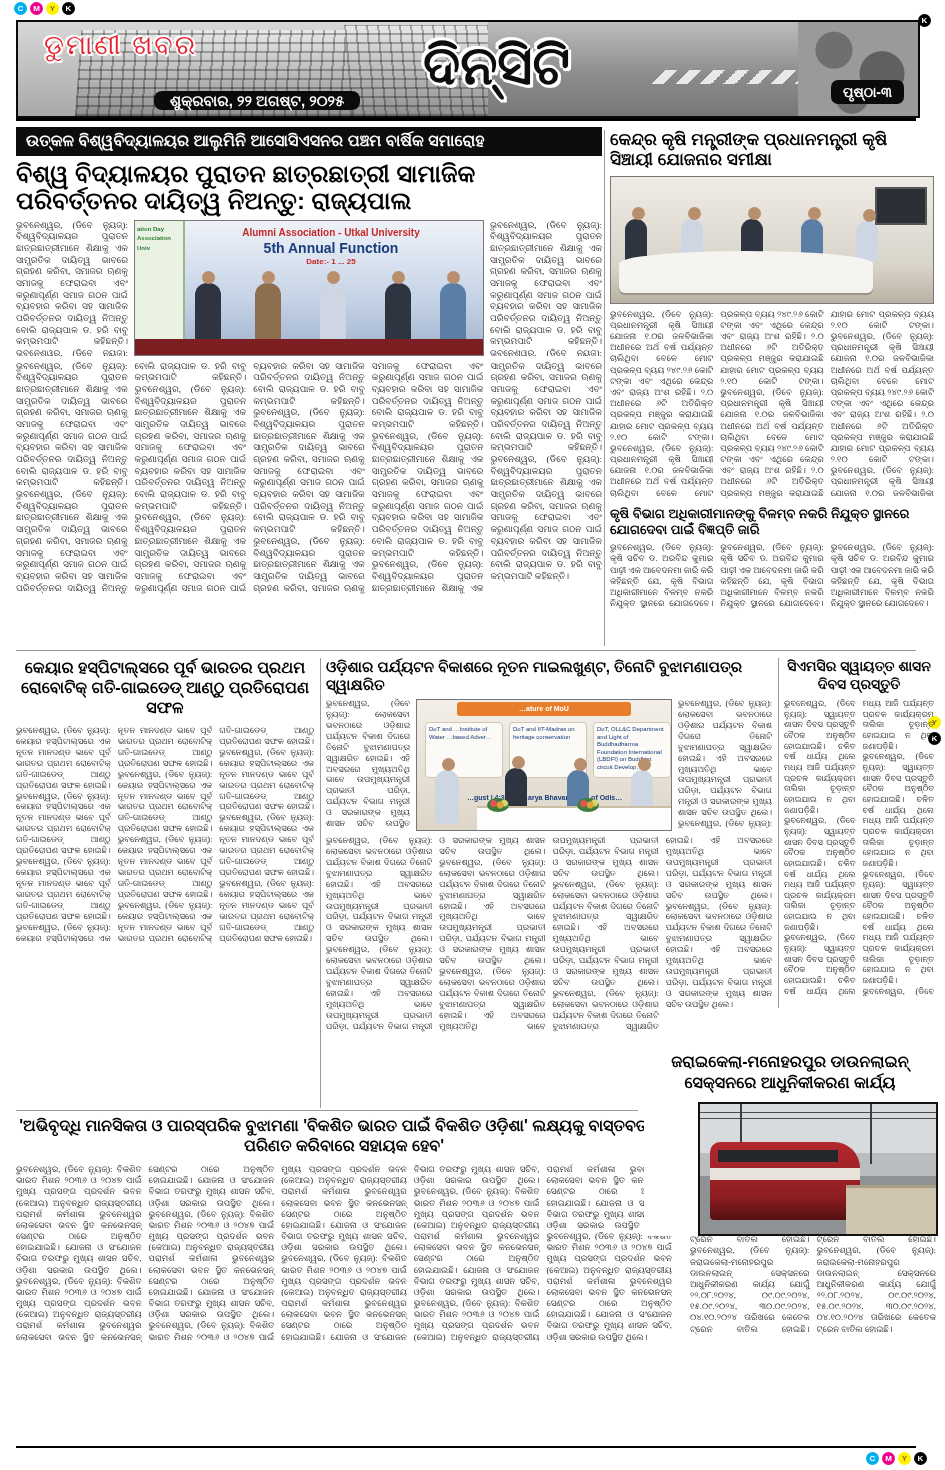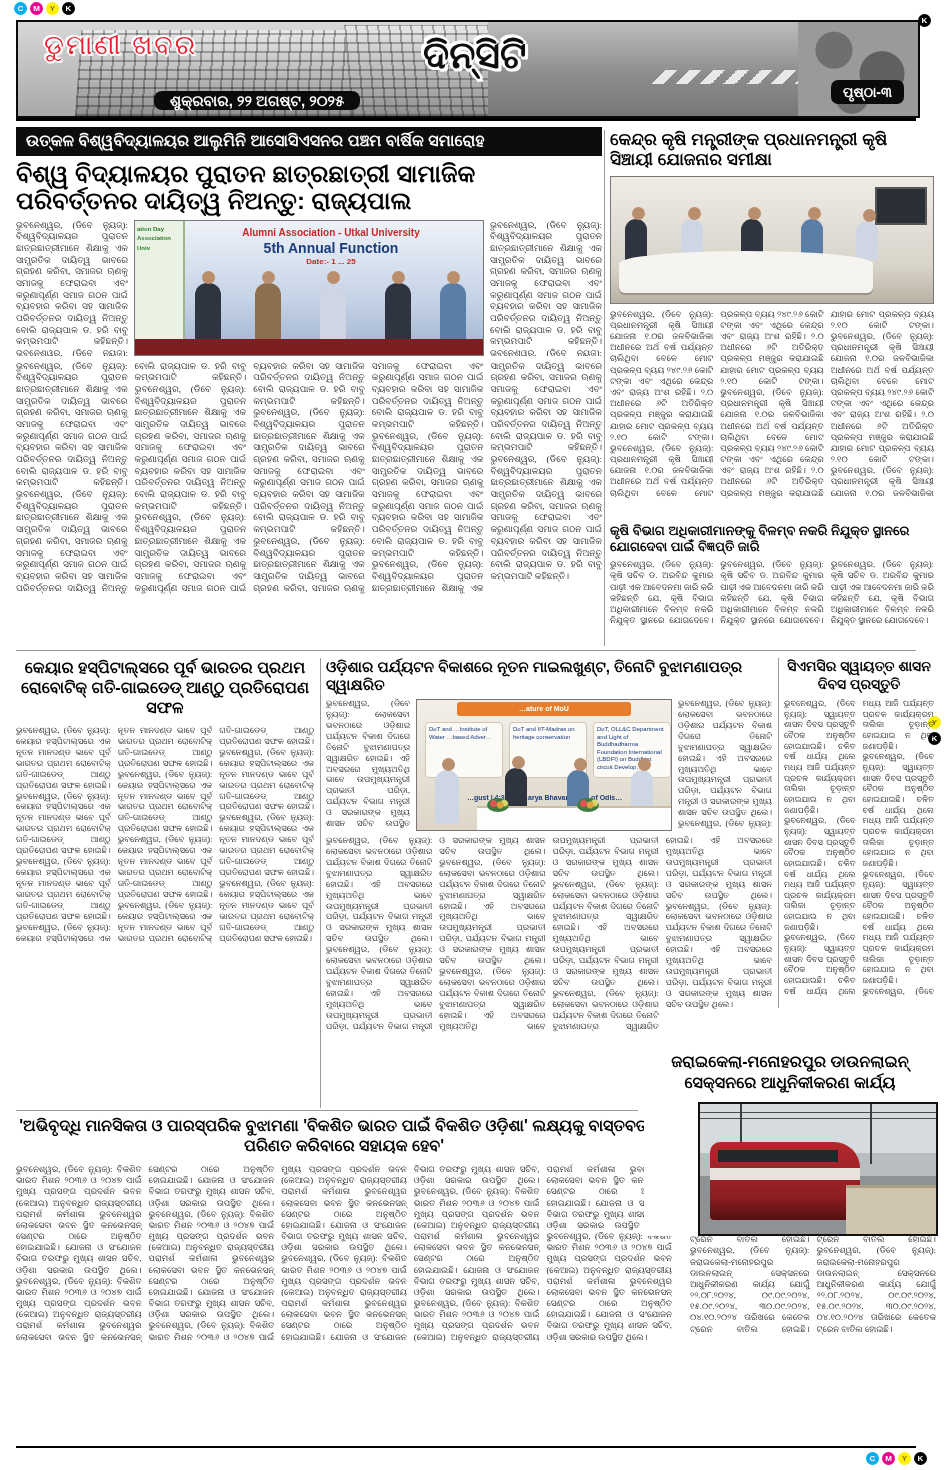--- a/index.html
+++ b/index.html
@@ -28,21 +28,21 @@
   .trees{position:absolute;right:0;top:0;width:120px;height:100%;
          background:radial-gradient(circle at 30% 30%,#6f6f6f 0 18px,transparent 19px),
                     radial-gradient(circle at 70% 55%,#606060 0 22px,transparent 23px),
                     radial-gradient(circle at 45% 80%,#6b6b6b 0 16px,transparent 17px),#9a9a9a;}
   .paper-logo{position:absolute;left:26px;top:8px;font-family:"Liberation Sans",sans-serif;
         font-weight:normal;font-size:27px;letter-spacing:2px;color:#e8212e;
         text-shadow:-2px 0 #fff,2px 0 #fff,0 -2px #fff,0 2px #fff,2px 2px #fff,-2px -2px #fff;}
   .date-chip{position:absolute;left:136px;bottom:6px;background:#0b0b0b;color:#ffffff;
         font:bold 15px/1 "Liberation Sans",sans-serif;padding:2px 16px;border-radius:8px;}
   .mast-title{position:absolute;left:405px;top:12px;font-family:"Liberation Sans",sans-serif;
-        font-weight:bold;font-size:38px;color:#0d0d0d;
+        font-weight:bold;font-size:54px;color:#0d0d0d;
         text-shadow:-3px 0 #fff,3px 0 #fff,0 -3px #fff,0 3px #fff,3px 3px #fff,-3px -3px #fff;}
   .page-chip{position:absolute;right:14px;bottom:12px;background:#0b0b0b;color:#fff;
         font:bold 14px/1 "Liberation Sans",sans-serif;padding:5px 12px;border-radius:7px;}
   .rule{position:absolute;background:#000;}
   
   .kicker{display:inline-block;background:#0d0d0d;color:#fff;font:bold 16px/1.3 "Liberation Sans",sans-serif;
           padding:4px 10px;}
   .hl{font-family:"Liberation Sans",sans-serif;font-weight:bold;color:#000;}
   .body-txt{font-size:9px;line-height:1.3;text-align:justify;overflow:hidden;color:#1c1c1c;}
   .cols2{column-count:2;column-gap:7px;} .cols3{column-count:3;column-gap:7px;}
@@ -155,21 +155,21 @@
       <div class="meet-bg"></div>
       <div class="meet-screen"></div>
       <div class="person" style="left:14px;bottom:40px;width:22px;height:44px;"></div>
       <div class="person light" style="left:70px;bottom:44px;width:22px;height:40px;"></div>
       <div class="person" style="left:130px;bottom:44px;width:22px;height:40px;"></div>
       <div class="person blue" style="left:190px;bottom:44px;width:22px;height:40px;"></div>
       <div class="person light" style="left:245px;bottom:42px;width:22px;height:40px;"></div>
       <div class="meet-table"></div>
     </div>
     <div class="body-txt cols3" style="margin-top:5px;height:192px;font-size:8.6px;">ଭୁବନେଶ୍ୱର, (ଡିବେ ନ୍ୟୁଜ୍): ପ୍ରଧାନମନ୍ତ୍ରୀ କୃଷି ସିଞ୍ଚାୟୀ ଯୋଜନା ୧.୦ର ଜଳବିଭାଜିକା ଅଧୀନରେ ଅର୍ଥ ବର୍ଷ ପର୍ଯ୍ୟନ୍ତ ଚାଲିଥିବା ବେଳେ ମୋଟ ପ୍ରକଳ୍ପ ବ୍ୟୟ ୨୪୯.୨୬ କୋଟି ଟଙ୍କା ଏବଂ ଏଥିରେ କେନ୍ଦ୍ର ଏବଂ ରାଜ୍ୟ ଅଂଶ ରହିଛି। ୨.୦ ଅଧୀନରେ ୬ଟି ଅତିରିକ୍ତ ପ୍ରକଳ୍ପ ମଞ୍ଜୁର କରାଯାଇଛି ଯାହାର ମୋଟ ପ୍ରକଳ୍ପ ବ୍ୟୟ ୨.୧୦ କୋଟି ଟଙ୍କା। ଭୁବନେଶ୍ୱର, (ଡିବେ ନ୍ୟୁଜ୍): ପ୍ରଧାନମନ୍ତ୍ରୀ କୃଷି ସିଞ୍ଚାୟୀ ଯୋଜନା ୧.୦ର ଜଳବିଭାଜିକା ଅଧୀନରେ ଅର୍ଥ ବର୍ଷ ପର୍ଯ୍ୟନ୍ତ ଚାଲିଥିବା ବେଳେ ମୋଟ ପ୍ରକଳ୍ପ ବ୍ୟୟ ୨୪୯.୨୬ କୋଟି ଟଙ୍କା ଏବଂ ଏଥିରେ କେନ୍ଦ୍ର ଏବଂ ରାଜ୍ୟ ଅଂଶ ରହିଛି। ୨.୦ ଅଧୀନରେ ୬ଟି ଅତିରିକ୍ତ ପ୍ରକଳ୍ପ ମଞ୍ଜୁର କରାଯାଇଛି ଯାହାର ମୋଟ ପ୍ରକଳ୍ପ ବ୍ୟୟ ୨.୧୦ କୋଟି ଟଙ୍କା। ଭୁବନେଶ୍ୱର, (ଡିବେ ନ୍ୟୁଜ୍): ପ୍ରଧାନମନ୍ତ୍ରୀ କୃଷି ସିଞ୍ଚାୟୀ ଯୋଜନା ୧.୦ର ଜଳବିଭାଜିକା ଅଧୀନରେ ଅର୍ଥ ବର୍ଷ ପର୍ଯ୍ୟନ୍ତ ଚାଲିଥିବା ବେଳେ ମୋଟ ପ୍ରକଳ୍ପ ବ୍ୟୟ ୨୪୯.୨୬ କୋଟି ଟଙ୍କା ଏବଂ ଏଥିରେ କେନ୍ଦ୍ର ଏବଂ ରାଜ୍ୟ ଅଂଶ ରହିଛି। ୨.୦ ଅଧୀନରେ ୬ଟି ଅତିରିକ୍ତ ପ୍ରକଳ୍ପ ମଞ୍ଜୁର କରାଯାଇଛି ଯାହାର ମୋଟ ପ୍ରକଳ୍ପ ବ୍ୟୟ ୨.୧୦ କୋଟି ଟଙ୍କା। ଭୁବନେଶ୍ୱର, (ଡିବେ ନ୍ୟୁଜ୍): ପ୍ରଧାନମନ୍ତ୍ରୀ କୃଷି ସିଞ୍ଚାୟୀ ଯୋଜନା ୧.୦ର ଜଳବିଭାଜିକା ଅଧୀନରେ ଅର୍ଥ ବର୍ଷ ପର୍ଯ୍ୟନ୍ତ ଚାଲିଥିବା ବେଳେ ମୋଟ ପ୍ରକଳ୍ପ ବ୍ୟୟ ୨୪୯.୨୬ କୋଟି ଟଙ୍କା ଏବଂ ଏଥିରେ କେନ୍ଦ୍ର ଏବଂ ରାଜ୍ୟ ଅଂଶ ରହିଛି। ୨.୦ ଅଧୀନରେ ୬ଟି ଅତିରିକ୍ତ ପ୍ରକଳ୍ପ ମଞ୍ଜୁର କରାଯାଇଛି ଯାହାର ମୋଟ ପ୍ରକଳ୍ପ ବ୍ୟୟ ୨.୧୦ କୋଟି ଟଙ୍କା। ଭୁବନେଶ୍ୱର, (ଡିବେ ନ୍ୟୁଜ୍): ପ୍ରଧାନମନ୍ତ୍ରୀ କୃଷି ସିଞ୍ଚାୟୀ ଯୋଜନା ୧.୦ର ଜଳବିଭାଜିକା ଅଧୀନରେ ଅର୍ଥ ବର୍ଷ ପର୍ଯ୍ୟନ୍ତ ଚାଲିଥିବା ବେଳେ ମୋଟ ପ୍ରକଳ୍ପ ବ୍ୟୟ ୨୪୯.୨୬ କୋଟି ଟଙ୍କା ଏବଂ ଏଥିରେ କେନ୍ଦ୍ର ଏବଂ ରାଜ୍ୟ ଅଂଶ ରହିଛି। ୨.୦ ଅଧୀନରେ ୬ଟି ଅତିରିକ୍ତ ପ୍ରକଳ୍ପ ମଞ୍ଜୁର କରାଯାଇଛି ଯାହାର ମୋଟ ପ୍ରକଳ୍ପ ବ୍ୟୟ ୨.୧୦ କୋଟି ଟଙ୍କା।</div>
-    <div class="hl" style="font-size:13px;line-height:1.25;margin-top:22px;">କୃଷି ବିଭାଗ ଅଧିକାରୀମାନଙ୍କୁ ବିଳମ୍ବ ନକରି ନିଯୁକ୍ତ ସ୍ଥାନରେ ଯୋଗଦେବା ପାଇଁ ବିଜ୍ଞପ୍ତି ଜାରି</div>
+    <div class="hl" style="font-size:13px;line-height:1.25;margin-top:5px;">କୃଷି ବିଭାଗ ଅଧିକାରୀମାନଙ୍କୁ ବିଳମ୍ବ ନକରି ନିଯୁକ୍ତ ସ୍ଥାନରେ ଯୋଗଦେବା ପାଇଁ ବିଜ୍ଞପ୍ତି ଜାରି</div>
     <div class="body-txt cols3" style="margin-top:4px;height:92px;font-size:8.6px;">ଭୁବନେଶ୍ୱର, (ଡିବେ ନ୍ୟୁଜ୍): କୃଷି ସଚିବ ଡ. ଅରବିନ୍ଦ କୁମାର ପାଢ଼ୀ ଏକ ଆବେଦନମା ଜାରି କରି କହିଛନ୍ତି ଯେ, କୃଷି ବିଭାଗ ଅଧିକାରୀମାନେ ବିଳମ୍ବ ନକରି ନିଯୁକ୍ତ ସ୍ଥାନରେ ଯୋଗଦେବେ। ଭୁବନେଶ୍ୱର, (ଡିବେ ନ୍ୟୁଜ୍): କୃଷି ସଚିବ ଡ. ଅରବିନ୍ଦ କୁମାର ପାଢ଼ୀ ଏକ ଆବେଦନମା ଜାରି କରି କହିଛନ୍ତି ଯେ, କୃଷି ବିଭାଗ ଅଧିକାରୀମାନେ ବିଳମ୍ବ ନକରି ନିଯୁକ୍ତ ସ୍ଥାନରେ ଯୋଗଦେବେ। ଭୁବନେଶ୍ୱର, (ଡିବେ ନ୍ୟୁଜ୍): କୃଷି ସଚିବ ଡ. ଅରବିନ୍ଦ କୁମାର ପାଢ଼ୀ ଏକ ଆବେଦନମା ଜାରି କରି କହିଛନ୍ତି ଯେ, କୃଷି ବିଭାଗ ଅଧିକାରୀମାନେ ବିଳମ୍ବ ନକରି ନିଯୁକ୍ତ ସ୍ଥାନରେ ଯୋଗଦେବେ।</div>
   </div>
 
   <div class="hline" style="left:16px;top:650px;width:900px;"></div>
 
   <div style="position:absolute;left:16px;top:658px;width:298px;">
     <div class="hl" style="font-size:16px;line-height:1.25;text-align:center;">କେୟାର ହସ୍ପିଟାଲ୍ସରେ ପୂର୍ବ ଭାରତର ପ୍ରଥମ ରୋବୋଟିକ୍ ଗତି-ଗାଇଡେଡ୍ ଆଣ୍ଠୁ ପ୍ରତିରୋପଣ ସଫଳ</div>
     <div class="body-txt cols3" style="margin-top:8px;height:392px;font-size:8.4px;">ଭୁବନେଶ୍ୱର, (ଡିବେ ନ୍ୟୁଜ୍): କେୟାର ହସ୍ପିଟାଲ୍ସରେ ଏକ ନୂତନ ମାନଦଣ୍ଡ ଭାବେ ପୂର୍ବ ଭାରତର ପ୍ରଥମ ରୋବୋଟିକ୍ ଗତି-ଗାଇଡେଡ୍ ଆଣ୍ଠୁ ପ୍ରତିରୋପଣ ସଫଳ ହୋଇଛି। ଭୁବନେଶ୍ୱର, (ଡିବେ ନ୍ୟୁଜ୍): କେୟାର ହସ୍ପିଟାଲ୍ସରେ ଏକ ନୂତନ ମାନଦଣ୍ଡ ଭାବେ ପୂର୍ବ ଭାରତର ପ୍ରଥମ ରୋବୋଟିକ୍ ଗତି-ଗାଇଡେଡ୍ ଆଣ୍ଠୁ ପ୍ରତିରୋପଣ ସଫଳ ହୋଇଛି। ଭୁବନେଶ୍ୱର, (ଡିବେ ନ୍ୟୁଜ୍): କେୟାର ହସ୍ପିଟାଲ୍ସରେ ଏକ ନୂତନ ମାନଦଣ୍ଡ ଭାବେ ପୂର୍ବ ଭାରତର ପ୍ରଥମ ରୋବୋଟିକ୍ ଗତି-ଗାଇଡେଡ୍ ଆଣ୍ଠୁ ପ୍ରତିରୋପଣ ସଫଳ ହୋଇଛି। ଭୁବନେଶ୍ୱର, (ଡିବେ ନ୍ୟୁଜ୍): କେୟାର ହସ୍ପିଟାଲ୍ସରେ ଏକ ନୂତନ ମାନଦଣ୍ଡ ଭାବେ ପୂର୍ବ ଭାରତର ପ୍ରଥମ ରୋବୋଟିକ୍ ଗତି-ଗାଇଡେଡ୍ ଆଣ୍ଠୁ ପ୍ରତିରୋପଣ ସଫଳ ହୋଇଛି। ଭୁବନେଶ୍ୱର, (ଡିବେ ନ୍ୟୁଜ୍): କେୟାର ହସ୍ପିଟାଲ୍ସରେ ଏକ ନୂତନ ମାନଦଣ୍ଡ ଭାବେ ପୂର୍ବ ଭାରତର ପ୍ରଥମ ରୋବୋଟିକ୍ ଗତି-ଗାଇଡେଡ୍ ଆଣ୍ଠୁ ପ୍ରତିରୋପଣ ସଫଳ ହୋଇଛି। ଭୁବନେଶ୍ୱର, (ଡିବେ ନ୍ୟୁଜ୍): କେୟାର ହସ୍ପିଟାଲ୍ସରେ ଏକ ନୂତନ ମାନଦଣ୍ଡ ଭାବେ ପୂର୍ବ ଭାରତର ପ୍ରଥମ ରୋବୋଟିକ୍ ଗତି-ଗାଇଡେଡ୍ ଆଣ୍ଠୁ ପ୍ରତିରୋପଣ ସଫଳ ହୋଇଛି। ଭୁବନେଶ୍ୱର, (ଡିବେ ନ୍ୟୁଜ୍): କେୟାର ହସ୍ପିଟାଲ୍ସରେ ଏକ ନୂତନ ମାନଦଣ୍ଡ ଭାବେ ପୂର୍ବ ଭାରତର ପ୍ରଥମ ରୋବୋଟିକ୍ ଗତି-ଗାଇଡେଡ୍ ଆଣ୍ଠୁ ପ୍ରତିରୋପଣ ସଫଳ ହୋଇଛି। ଭୁବନେଶ୍ୱର, (ଡିବେ ନ୍ୟୁଜ୍): କେୟାର ହସ୍ପିଟାଲ୍ସରେ ଏକ ନୂତନ ମାନଦଣ୍ଡ ଭାବେ ପୂର୍ବ ଭାରତର ପ୍ରଥମ ରୋବୋଟିକ୍ ଗତି-ଗାଇଡେଡ୍ ଆଣ୍ଠୁ ପ୍ରତିରୋପଣ ସଫଳ ହୋଇଛି। ଭୁବନେଶ୍ୱର, (ଡିବେ ନ୍ୟୁଜ୍): କେୟାର ହସ୍ପିଟାଲ୍ସରେ ଏକ ନୂତନ ମାନଦଣ୍ଡ ଭାବେ ପୂର୍ବ ଭାରତର ପ୍ରଥମ ରୋବୋଟିକ୍ ଗତି-ଗାଇଡେଡ୍ ଆଣ୍ଠୁ ପ୍ରତିରୋପଣ ସଫଳ ହୋଇଛି। ଭୁବନେଶ୍ୱର, (ଡିବେ ନ୍ୟୁଜ୍): କେୟାର ହସ୍ପିଟାଲ୍ସରେ ଏକ ନୂତନ ମାନଦଣ୍ଡ ଭାବେ ପୂର୍ବ ଭାରତର ପ୍ରଥମ ରୋବୋଟିକ୍ ଗତି-ଗାଇଡେଡ୍ ଆଣ୍ଠୁ ପ୍ରତିରୋପଣ ସଫଳ ହୋଇଛି।</div>
   </div>
 

